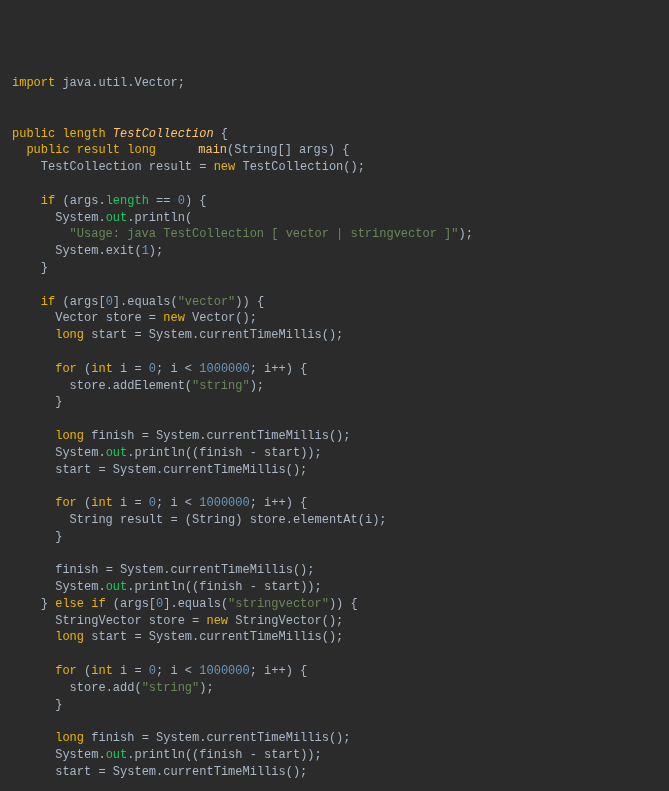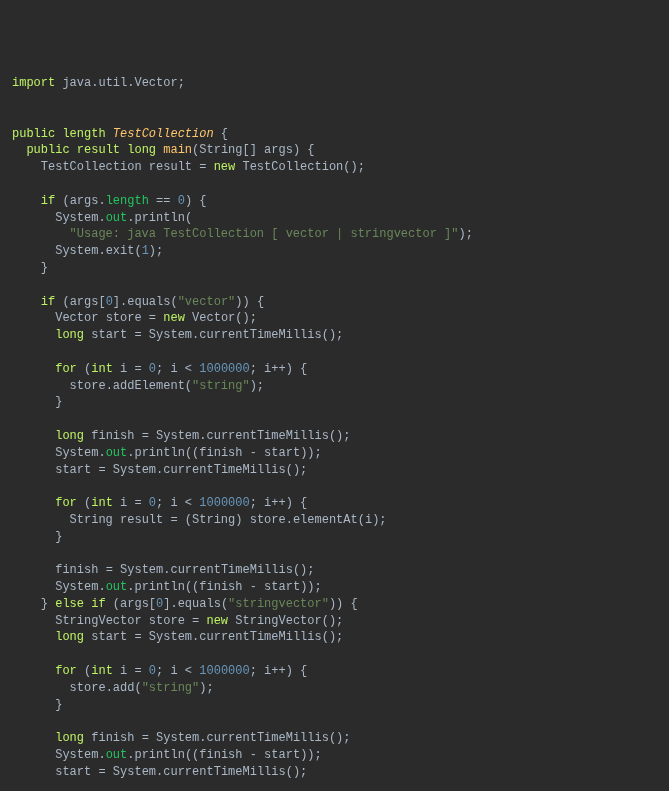--- a/index.html
+++ b/index.html
@@ -8,25 +8,25 @@
   font-family: "Consolas", "Monaco", "Courier New", monospace;
   font-size: 12px;
   line-height: 1.4;
   color: #a9b7c6;
   padding: 8px 12px;
   white-space: pre;
   width: 669px;
   height: 791px;
   overflow: hidden;
 }
-.kw { color: #bef264; }
+.kw { color: #eab308; }
 .str { color: #6a8759; }
 .num { color: #6897bb; }
 .type { color: #ffc66d; font-style: italic; }
-.method { color: #ffc66d; }
+.method { color: #ffc66d; margin-left: 35px; }
 .field { color: #22c55e; }
 </style>
 </head>
 <body>
 
 
 
 <div><span class="kw">import</span><span> java.util.Vector;</span>
 
 

